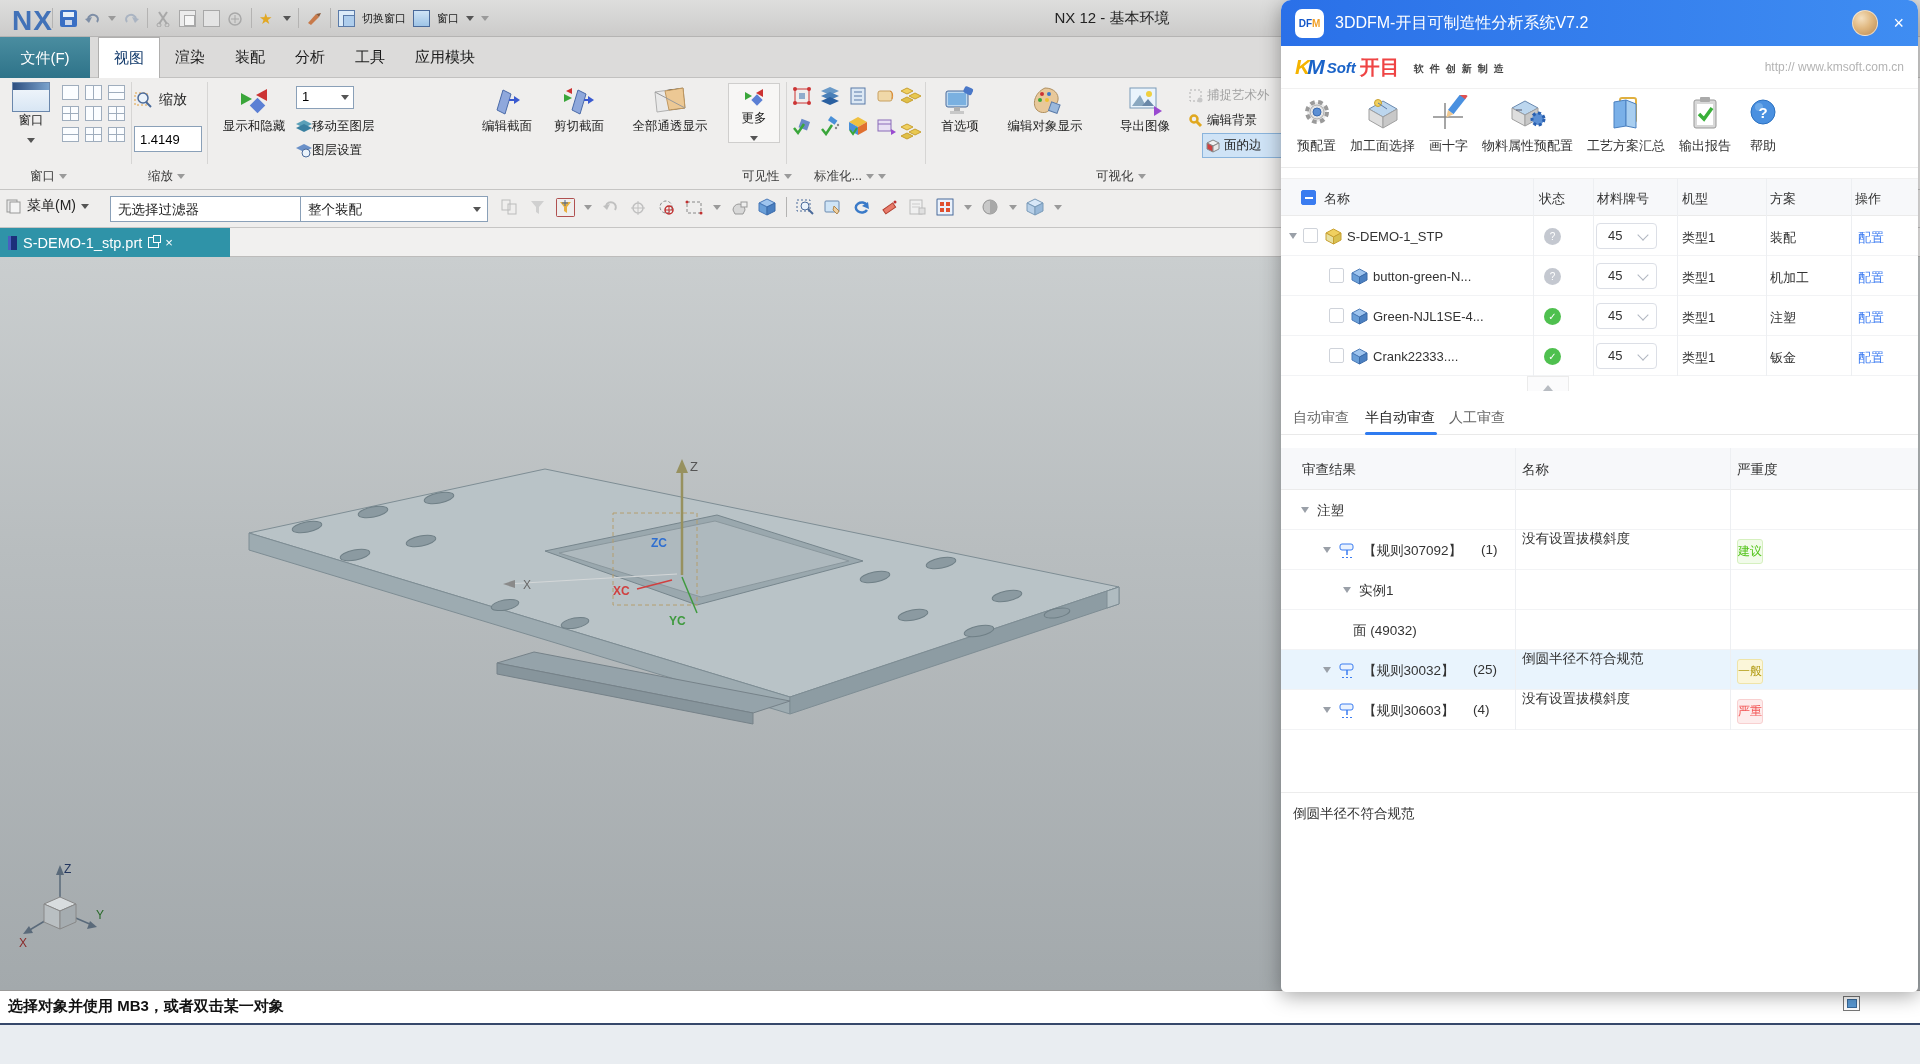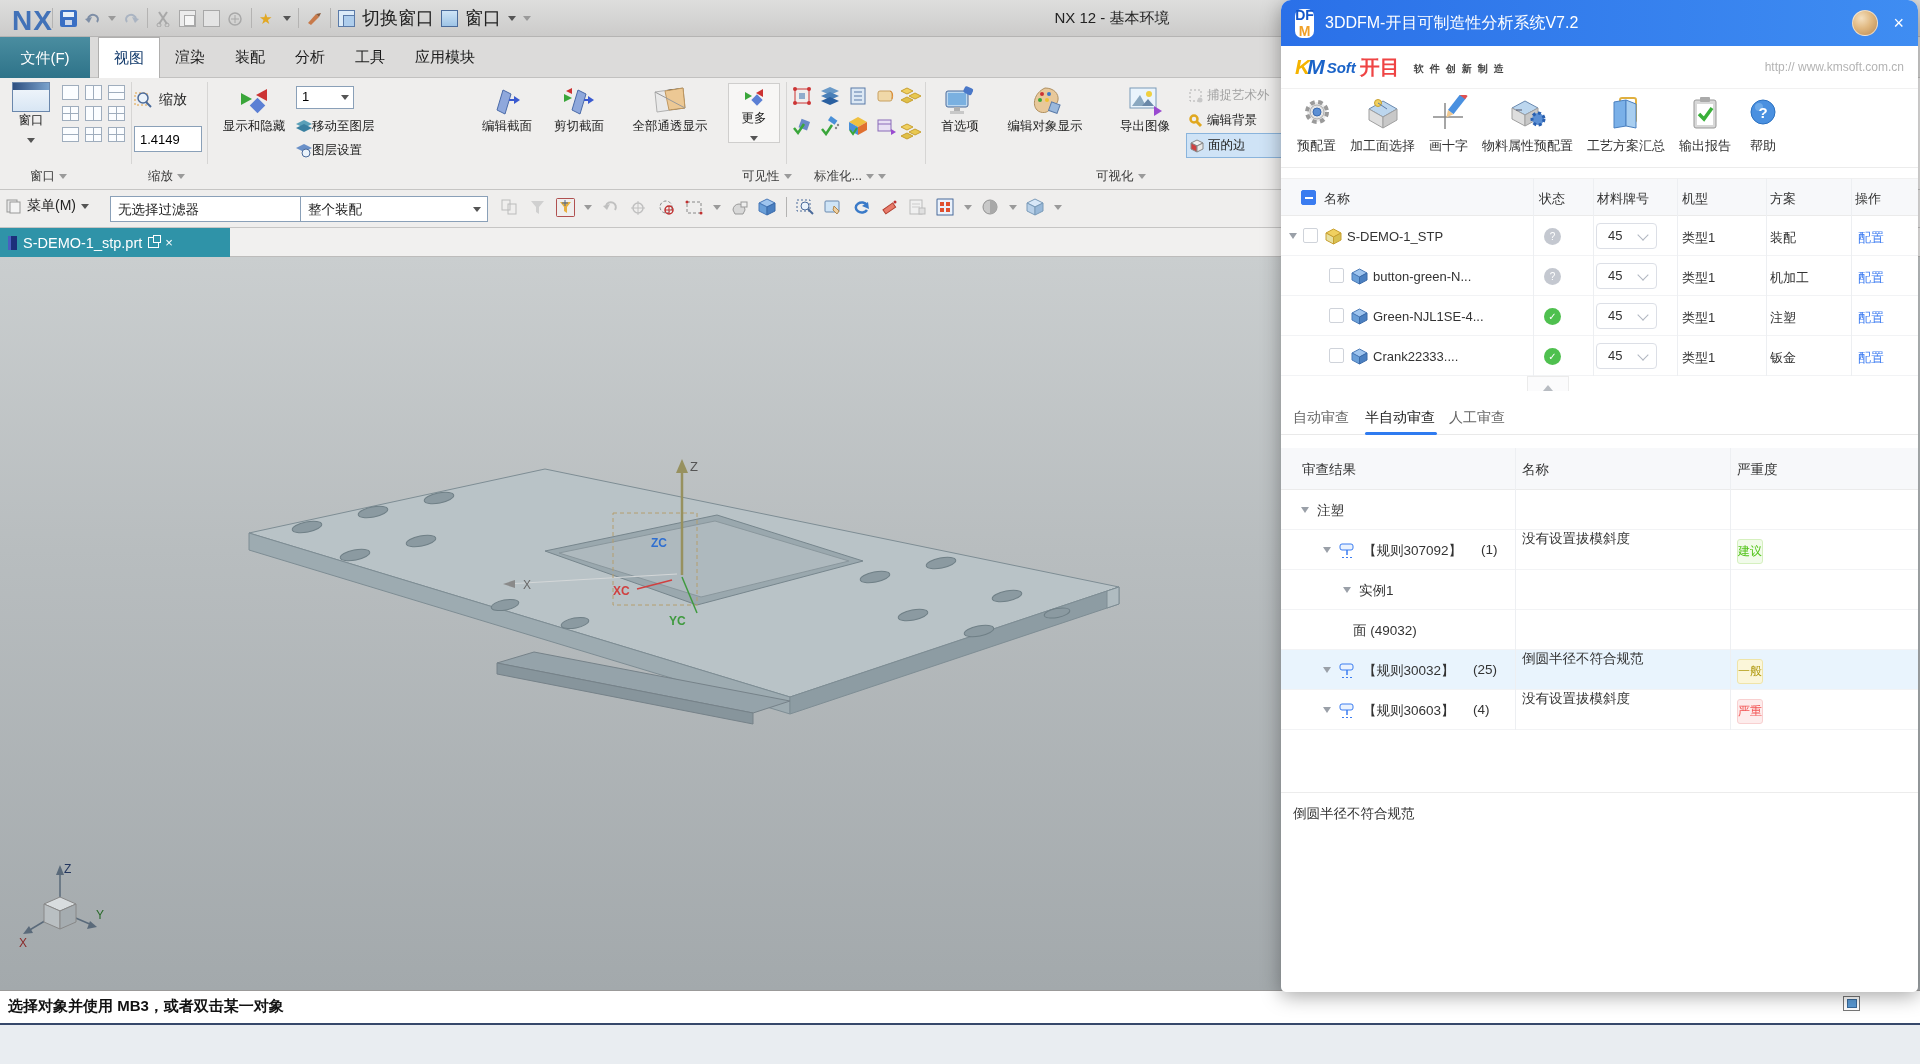--- a/index.html
+++ b/index.html
@@ -17,21 +17,21 @@
   .floppy::after { content:""; position:absolute; left:5px; bottom:2px; width:7px; height:5px; background:#cdd8ea; }
   .caret { width:0; height:0; border-left:4px solid transparent; border-right:4px solid transparent; border-top:5px solid #555; display:inline-block; }
   .caret.lt { border-top-color:#9a9a9a; }
   .graybox { border:1px solid #a8a8a8; background:#e4e4e4; }
   .gray2 { border:1px solid #a8a8a8; background:#ececec; }
   .gray2::before { content:""; position:absolute; left:4px; top:4px; width:9px; height:9px; border:1px solid #a8a8a8; background:#f6f6f6; }
   .star { font-size:15px; color:#e2a823; line-height:17px; }
   .winpair { border:1px solid #5a7aa8; background:#dcebf8; }
   .winpair::before { content:""; position:absolute; left:4px; top:4px; width:10px; height:10px; border:1px solid #5a7aa8; background:#aecdec; }
   .winsq { border:1px solid #4a6a9a; background:linear-gradient(#cfe4f6,#9ec4e6); }
-  .qlabel { font-size:18px; color:#222; }
+  .qlabel { font-size:11px; color:#222; }
   .nx-title { position:absolute; left:1112px; top:9px; transform:translateX(-50%); font-size:15px; color:#222; }
   
   #menubar { position:absolute; left:0; top:37px; width:1920px; height:41px; background:#dcdbda; border-bottom:1px solid #c2c1c0; }
   .file-btn { position:absolute; left:0; top:0; width:90px; height:41px; background:linear-gradient(#4a8da0,#2e7389);
     color:#fff; font-size:15px; text-align:center; line-height:41px; }
   .menu-tabs { position:absolute; left:98px; top:0; display:flex; height:41px; }
   .menu-tab { font-size:15px; color:#1a1a1a; line-height:40px; padding:0 15px; }
   .menu-tab.active { background:#fff; border:1px solid #b0afae; border-bottom:none; color:#123a6b; }
   
   #ribbon { position:absolute; left:0; top:78px; width:1920px; height:112px; background:#efeeed; border-bottom:1px solid #c6c5c4; }
@@ -53,21 +53,21 @@
   .tallbtn { position:absolute; top:6px; text-align:center; }
   .tallbtn .ic { height:34px; display:flex; align-items:center; justify-content:center; }
   .layer-combo { position:absolute; left:296px; top:8px; width:58px; height:23px; background:#fff; border:1px solid #8aa0b8;
     font-size:13px; padding:2px 5px; }
   .layer-combo .caret { position:absolute; right:4px; top:8px; }
   .hrow { position:absolute; display:flex; align-items:center; }
   .morebox { position:absolute; left:728px; top:5px; width:52px; height:60px; border:1px solid #cfcecd; background:#f7f6f5; text-align:center; padding-top:4px; }
   .vis-col { position:absolute; left:1186px; top:5px; width:96px; }
   .vis-row { display:flex; align-items:center; gap:4px; height:25px; font-size:12.5px; color:#222; padding:0 3px; }
   .vis-row.dim { color:#a2a2a2; }
-  .vis-row.hl { background:#cfe3f6; border:1px solid #8ab4dc; }
+  .vis-row.hl { background:#cfe3f6; border:1px solid #8ab4dc;margin-left:16px; }
   .smicons { position:absolute; left:792px; top:8px; display:grid; grid-template-columns:repeat(4,22px); grid-gap:10px 6px; }
   .ybox { position:absolute; left:900px; }
   
   #selbar { position:absolute; left:0; top:190px; width:1920px; height:38px; background:#efeeed; border-bottom:1px solid #c6c5c4; }
   .menu-btn { position:absolute; left:6px; top:7px; display:flex; align-items:center; gap:5px; font-size:14px; color:#222; }
   .combo { position:absolute; top:6px; height:26px; background:#fff; border:1px solid #8aa0b8; font-size:13.5px; color:#222;
     padding:4px 22px 0 7px; }
   .combo .caret { position:absolute; right:6px; top:10px; }
   .selicons { position:absolute; left:500px; top:7px; display:flex; align-items:center; gap:9px; }
   .sic { width:19px; height:19px; display:inline-block; position:relative; border-radius:2px; }
@@ -86,22 +86,22 @@
   .status-msg { position:absolute; left:8px; top:6px; font-size:15px; font-weight:bold; color:#111; }
   #statusline { position:absolute; left:0; top:1023px; width:1920px; height:2px; background:#36486b; }
   #footerstrip { position:absolute; left:0; top:1025px; width:1920px; height:39px; background:#e9edf1; }
   .capture-ic { position:absolute; left:1843px; top:996px; width:17px; height:15px; border:1px solid #777; background:#fff; }
   .capture-ic::after { content:""; position:absolute; left:3px; top:2px; width:8px; height:7px; background:#5b9bd5; border:1px solid #3a6a9a; }
   
   #dfm { position:absolute; left:1281px; top:0; width:637px; height:992px; background:#fff; border-radius:10px 10px 5px 5px;
     box-shadow:0 4px 20px rgba(0,0,0,.35); }
   .dfm-title { position:absolute; left:0; top:0; width:100%; height:46px; border-radius:10px 10px 0 0;
     background:linear-gradient(90deg,#2a70e8,#3f8df2); display:flex; align-items:center; padding:0 14px; }
-  .dfm-logo { width:19px; height:29px; background:#fff; border-radius:7px; display:flex; align-items:center; justify-content:center;
-    font-size:14px; font-weight:bold; letter-spacing:0;flex-direction:column; }
+  .dfm-logo { width:29px; height:29px; background:#fff; border-radius:7px; display:flex; align-items:center; justify-content:center;
+    font-size:10px; font-weight:bold; letter-spacing:0; }
   .dfm-logo .df { color:#1356c9; } .dfm-logo .m { color:#f0a028; }
   .dfm-title-text { color:#fff; font-size:16px; margin-left:11px; }
   .dfm-avatar { margin-left:auto; width:26px; height:26px; border-radius:50%;
     background:radial-gradient(circle at 35% 30%,#f4e0c0 0%,#e0b880 45%,#b88850 100%); border:1px solid rgba(255,255,255,.6); }
   .dfm-close { color:#fff; font-size:18px; margin-left:15px; line-height:1; }
   .dfm-brand { position:absolute; left:0; top:46px; width:100%; height:42px; display:flex; align-items:center; padding:0 14px; background:#fff; }
   .km-k { color:#f5b400; font-weight:bold; font-style:italic; font-size:21px; }
   .km-m { color:#1a63c8; font-weight:bold; font-style:italic; font-size:21px; margin-left:-3px; }
   .km-soft { color:#1a63c8; font-style:italic; font-weight:bold; font-size:15px; margin-left:2px; }
   .km-kaimu { color:#ef4444; font-weight:bold; font-size:20px; margin-left:4px; }

